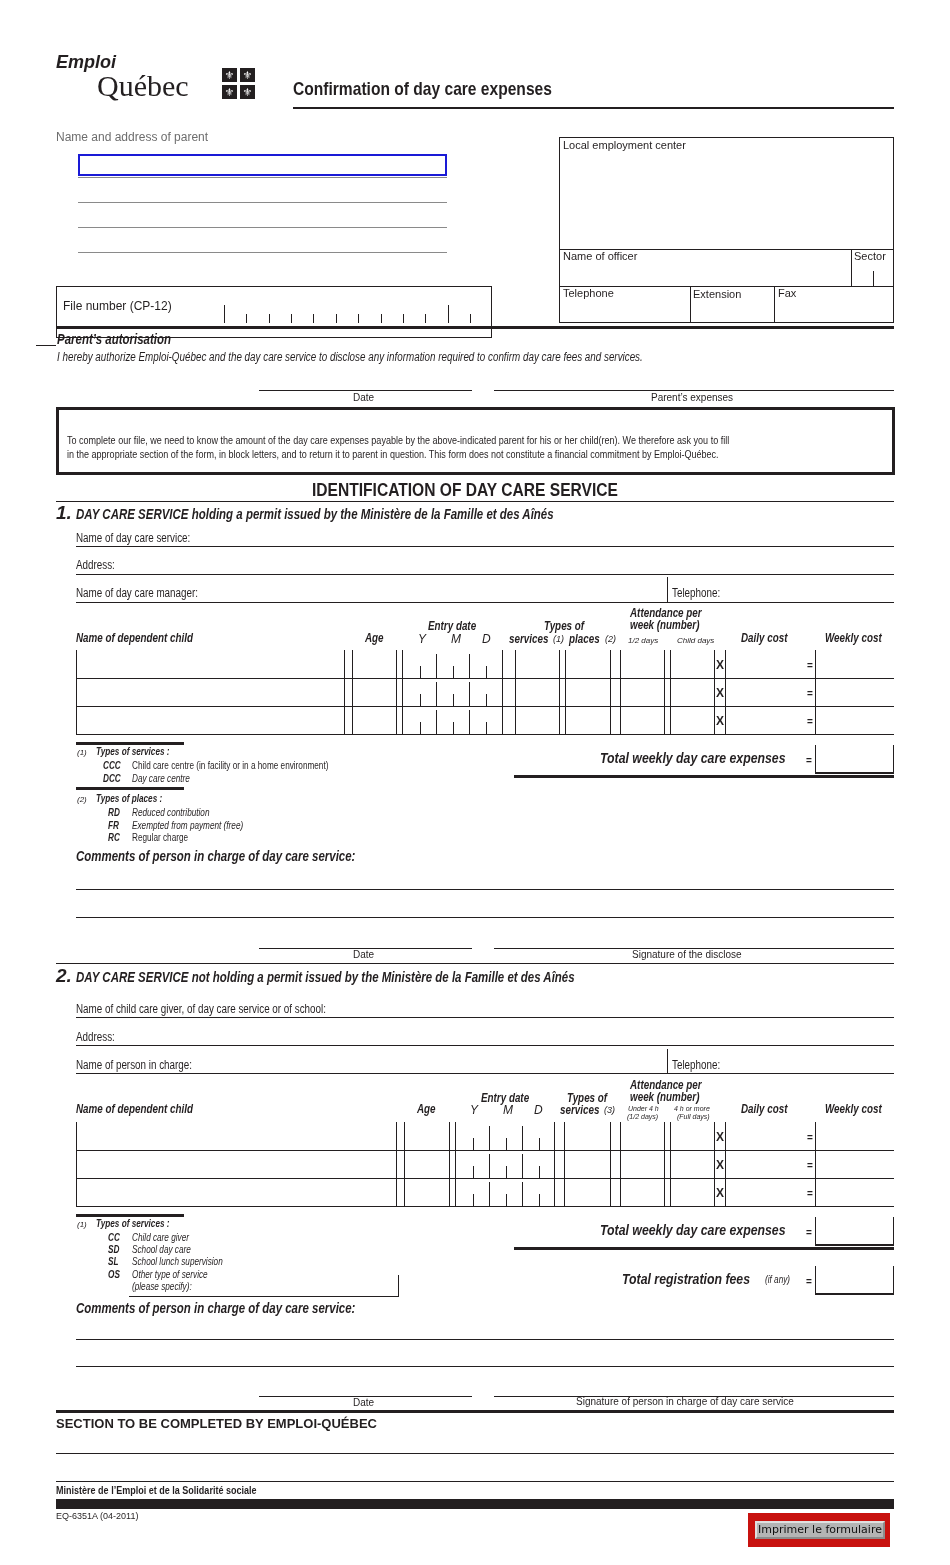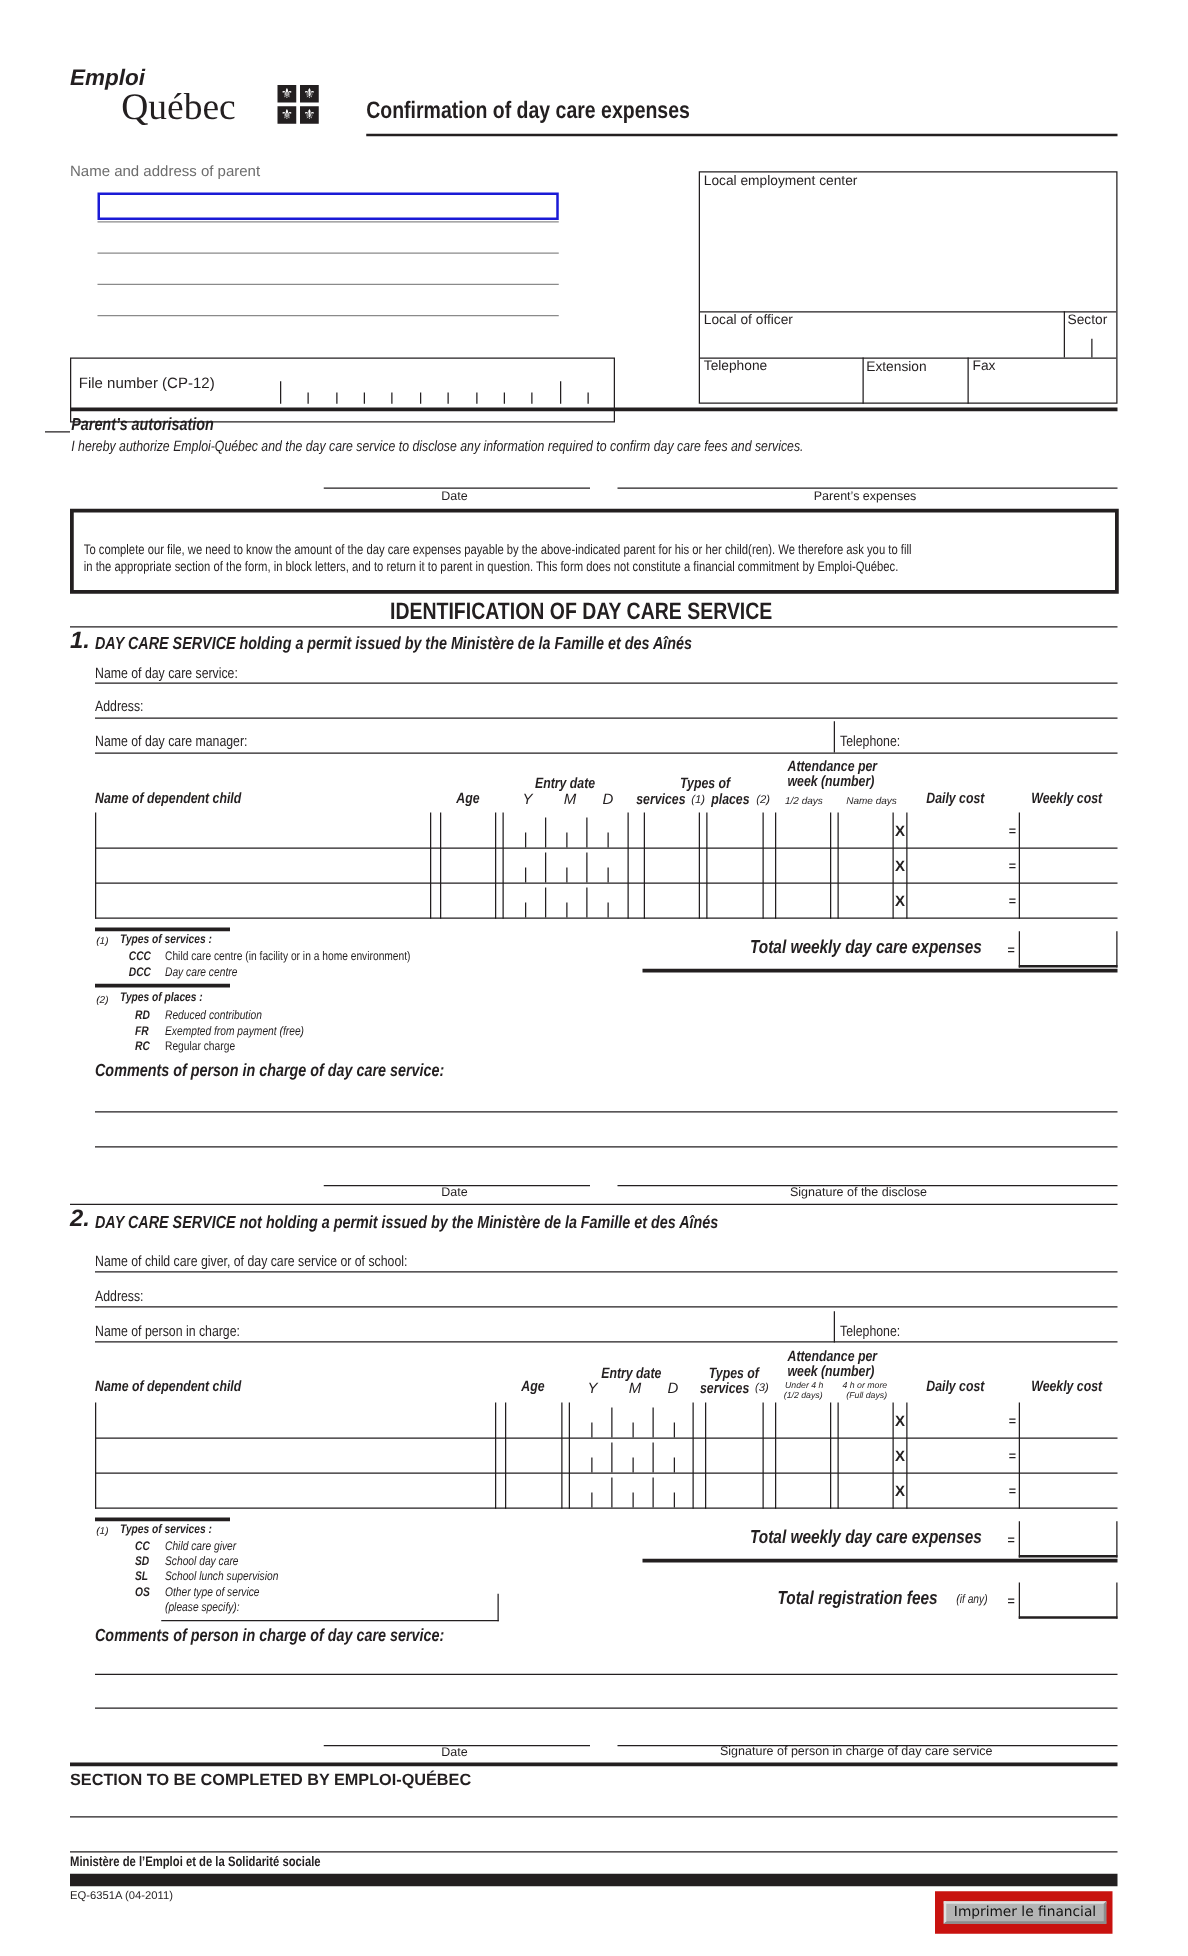--- a/index.html
+++ b/index.html
@@ -49,21 +49,21 @@
   <div class="vt" style="left:324px;top:27px;height:9px"></div>
   <div class="vt" style="left:346px;top:27px;height:9px"></div>
   <div class="vt" style="left:368px;top:27px;height:9px"></div>
   <div class="vt" style="left:391px;top:18px;height:18px"></div>
   <div class="vt" style="left:413px;top:27px;height:9px"></div>
 </div>
 
 <div class="box" style="left:559px;top:137px;width:335px;height:186px">
   <div class="lbl" style="left:3px;top:1px">Local employment center</div>
   <div class="rowline" style="left:0;top:111px;width:333px"></div>
-  <div class="lbl" style="left:3px;top:112px">Local of officer</div>
+  <div class="lbl" style="left:3px;top:112px">Name of officer</div>
   <div class="vt" style="left:291px;top:111px;height:37px"></div>
   <div class="lbl" style="left:294px;top:112px">Sector</div>
   <div class="vt" style="left:313px;top:133px;height:15px"></div>
   <div class="rowline" style="left:0;top:148px;width:333px"></div>
   <div class="lbl" style="left:3px;top:149px">Telephone</div>
   <div class="vt" style="left:130px;top:148px;height:37px"></div>
   <div class="lbl" style="left:133px;top:150px">Extension</div>
   <div class="vt" style="left:214px;top:148px;height:37px"></div>
   <div class="lbl" style="left:218px;top:149px">Fax</div>
 </div>
@@ -105,21 +105,21 @@
 <div class="abs" style="left:451px;top:632px;font-size:12px;font-style:italic">M</div>
 <div class="abs" style="left:482px;top:632px;font-size:12px;font-style:italic">D</div>
 <div class="abs bi" style="left:544px;top:619px;font-size:12px"><span class="narrow">Types of</span></div>
 <div class="abs bi" style="left:509px;top:632px;font-size:12px"><span class="narrow">services</span></div>
 <div class="abs" style="left:553px;top:634px;font-size:9px;font-style:italic">(1)</div>
 <div class="abs bi" style="left:569px;top:632px;font-size:12px"><span class="narrow">places</span></div>
 <div class="abs" style="left:605px;top:634px;font-size:9px;font-style:italic">(2)</div>
 <div class="abs bi" style="left:630px;top:606px;font-size:12px"><span class="narrow">Attendance per</span></div>
 <div class="abs bi" style="left:630px;top:618px;font-size:12px"><span class="narrow">week (number)</span></div>
 <div class="abs" style="left:628px;top:636px;font-size:8px;font-style:italic">1/2 days</div>
-<div class="abs" style="left:677px;top:636px;font-size:8px;font-style:italic">Name days</div>
+<div class="abs" style="left:677px;top:636px;font-size:8px;font-style:italic">Child days</div>
 <div class="abs bi" style="left:741px;top:631px;font-size:12px"><span class="narrow">Daily cost</span></div>
 <div class="abs bi" style="left:825px;top:631px;font-size:12px"><span class="narrow">Weekly cost</span></div>
 
 <div>
   <div class="cell" style="left:76px;top:650px;width:269px;height:85px"></div>
   <div class="cell" style="left:352px;top:650px;width:45px;height:85px"></div>
   <div class="cell" style="left:402px;top:650px;width:101px;height:85px"></div>
   <div class="cell" style="left:515px;top:650px;width:45px;height:85px"></div>
   <div class="cell" style="left:565px;top:650px;width:46px;height:85px"></div>
   <div class="cell" style="left:620px;top:650px;width:45px;height:85px"></div>
@@ -282,14 +282,14 @@
 
 <div class="hl" style="left:56px;top:1410px;width:838px;height:3px"></div>
 <div class="abs" style="left:56px;top:1416px;font-size:13px;font-weight:bold;white-space:nowrap">SECTION TO BE COMPLETED BY EMPLOI-QUÉBEC</div>
 <div class="hl" style="left:56px;top:1453px;width:838px;height:1px"></div>
 <div class="hl" style="left:56px;top:1481px;width:838px;height:1px"></div>
 
 <div class="abs" style="left:56px;top:1484px;font-size:11px;font-weight:bold"><span class="narrow">Ministère de l’Emploi et de la Solidarité sociale</span></div>
 <div class="hl" style="left:56px;top:1499px;width:838px;height:10px"></div>
 <div class="abs" style="left:56px;top:1511px;font-size:9px">EQ-6351A (04-2011)</div>
 <div class="abs" style="left:748px;top:1513px;width:142px;height:34px;background:#c8120f">
-  <div class="abs" style="left:7px;top:8px;width:130px;height:18px;background:#b4b4b4;border:2px outset #e0e0e0;font-family:'DejaVu Sans',sans-serif;font-size:11px;line-height:14px;text-align:center;color:#111">Imprimer le financial</div>
+  <div class="abs" style="left:7px;top:8px;width:130px;height:18px;background:#b4b4b4;border:2px outset #e0e0e0;font-family:'DejaVu Sans',sans-serif;font-size:11px;line-height:14px;text-align:center;color:#111">Imprimer le formulaire</div>
 </div>
 
 </body></html>

